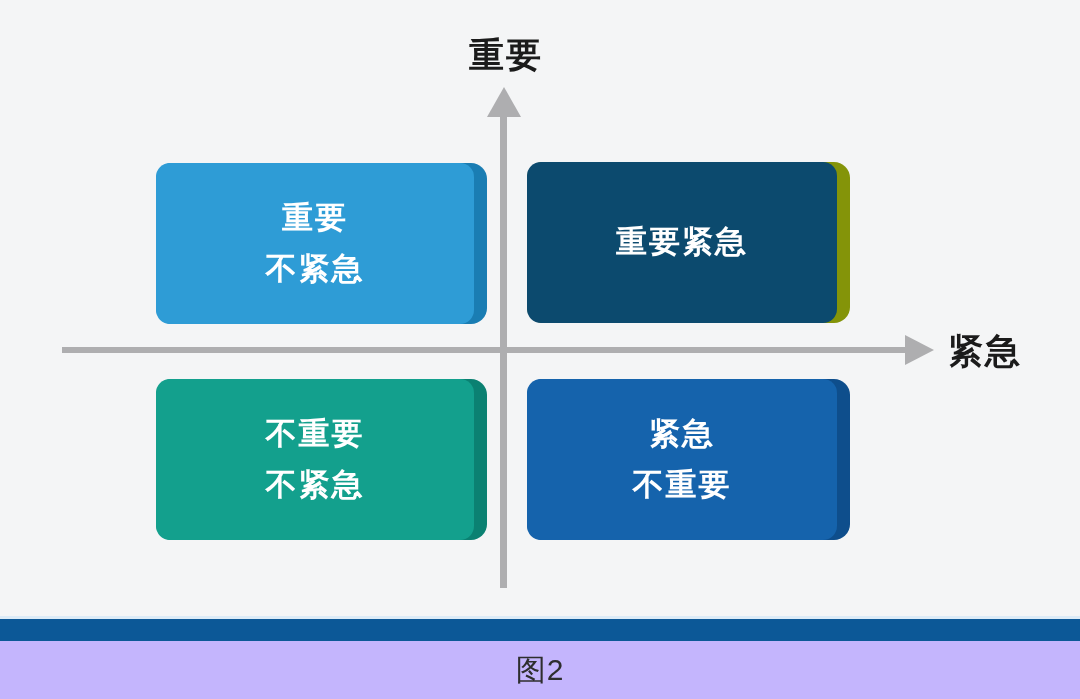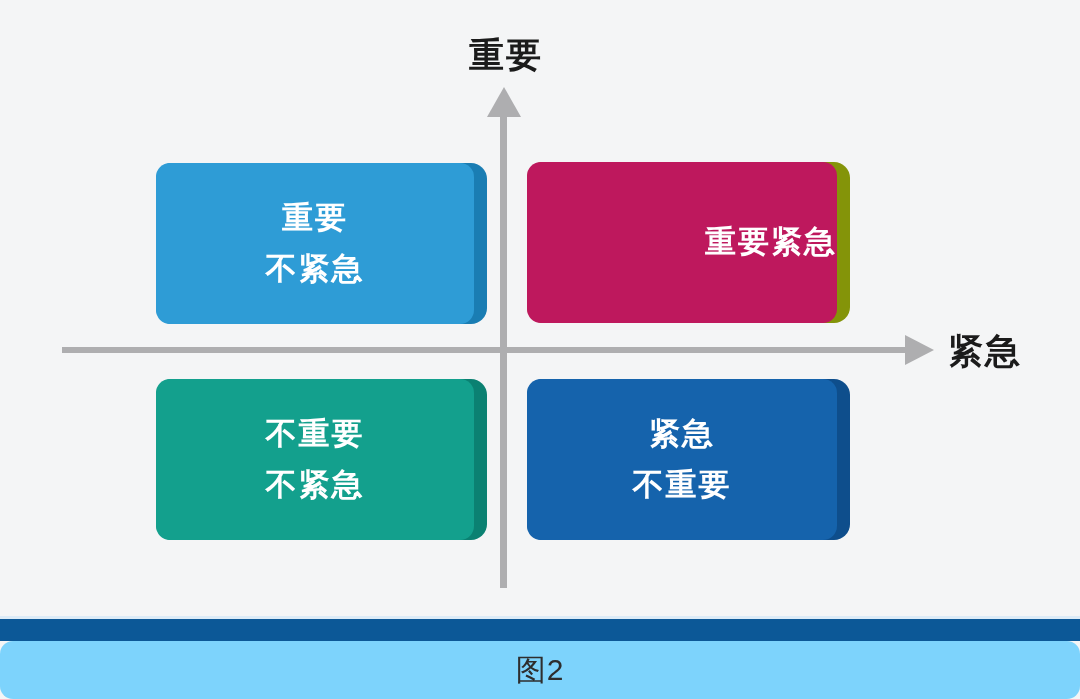--- a/index.html
+++ b/index.html
@@ -85,25 +85,24 @@
   .divider-bar {
     position: absolute;
     left: 0; top: 616px;
     width: 1080px; height: 25px;
     border-top: 3px solid #dcebf7;
   }
   .footer {
     position: absolute;
     left: 0; top: 641px;
     width: 1080px; height: 58px;
-    background: #7dd3fc;
+    background: #c4b5fd;
     display: flex;
     align-items: center;
     justify-content: center;
-    border-radius: 13px;
   }
   .caption {
     display: inline-flex;
     gap: 40px;
     font-size: 30px;
     color: #2e2e2e;
     letter-spacing: 1px;
     white-space: nowrap;
   }
 </style>
@@ -121,21 +120,21 @@
   <div class="axis-label x-axis-label">紧急</div>
 
   <div class="card card-tl" style="background-color: rgb(26, 125, 179);">
     <div class="card-face" style="background-color: rgb(46, 156, 214);">
       <span class="card-line">重要</span>
       <span class="card-line">不紧急</span>
     </div>
   </div>
 
   <div class="card card-tr" style="background-color: rgb(132, 148, 9);">
-    <div class="card-face" style="background-color: #be185d; align-items: flex-end;">
+    <div class="card-face" style="background-color: #0c4a6e;">
       <span class="card-line">重要紧急</span>
     </div>
   </div>
 
   <div class="card card-bl" style="background-color: rgb(11, 129, 114);">
     <div class="card-face" style="background-color: rgb(19, 160, 141);">
       <span class="card-line">不重要</span>
       <span class="card-line">不紧急</span>
     </div>
   </div>

